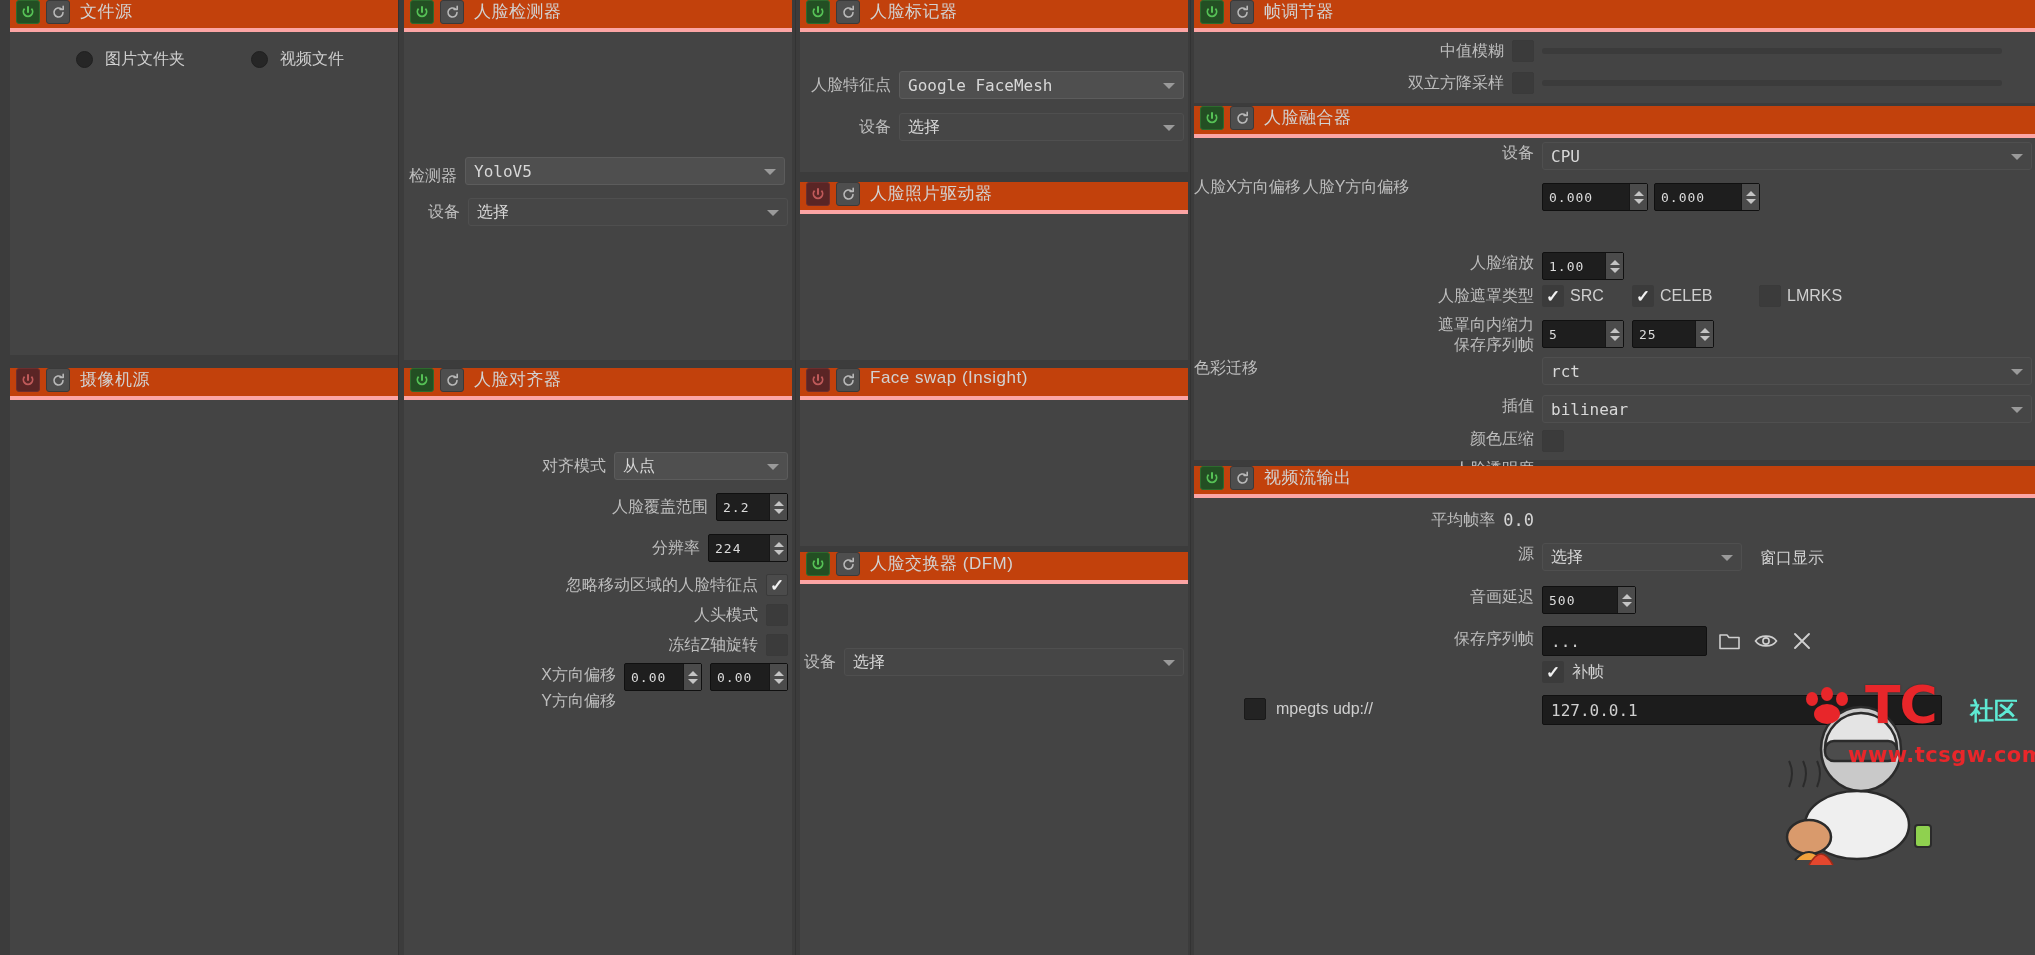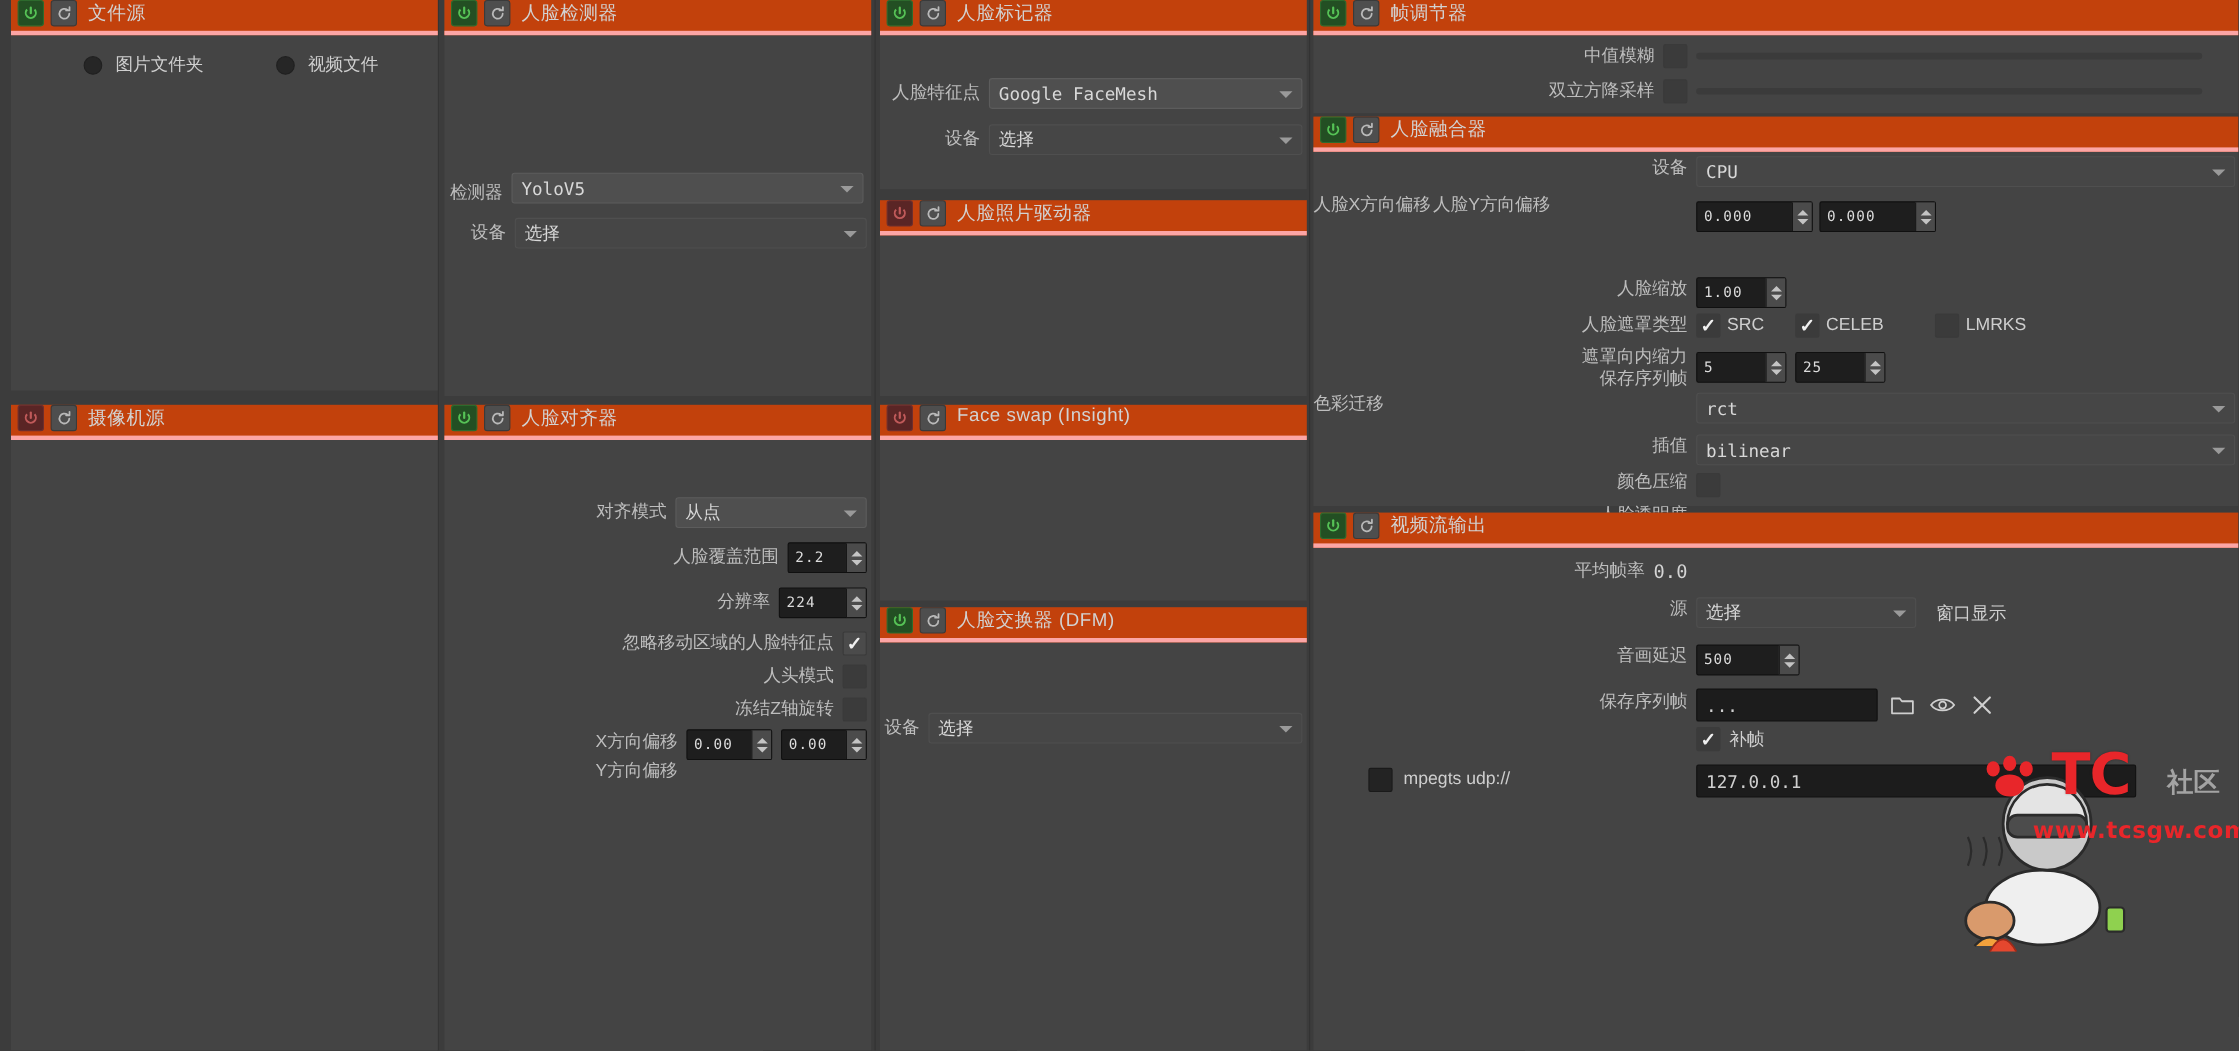--- a/index.html
+++ b/index.html
@@ -136,21 +136,21 @@
   .wm { position: absolute; pointer-events: none; }
   .wm-text {
     font-family: "DejaVu Sans", sans-serif; font-weight: bold;
     color: #e8262a; font-size: 52px; letter-spacing: -1px;
     text-shadow: 0 0 2px rgba(0,0,0,.35);
   }
   .wm-sub {
     font-family: "DejaVu Sans", sans-serif; font-weight: bold;
     color: #e8262a; font-size: 21px; letter-spacing: .5px;
   }
-  .wm-cn { font-size: 24px; color:#a3a3a3; font-weight:bold; }
+  .wm-cn { font-size: 24px; color:#5eead4; font-weight:bold; }
 
   .vline { position: absolute; width: 1px; background: #333; }
 </style>
 </head>
 <body>
 
 <div class="board">
 
   <div class="vline" style="left:398px;top:0;height:955px;"></div>
   <div class="vline" style="left:795px;top:0;height:955px;"></div>

